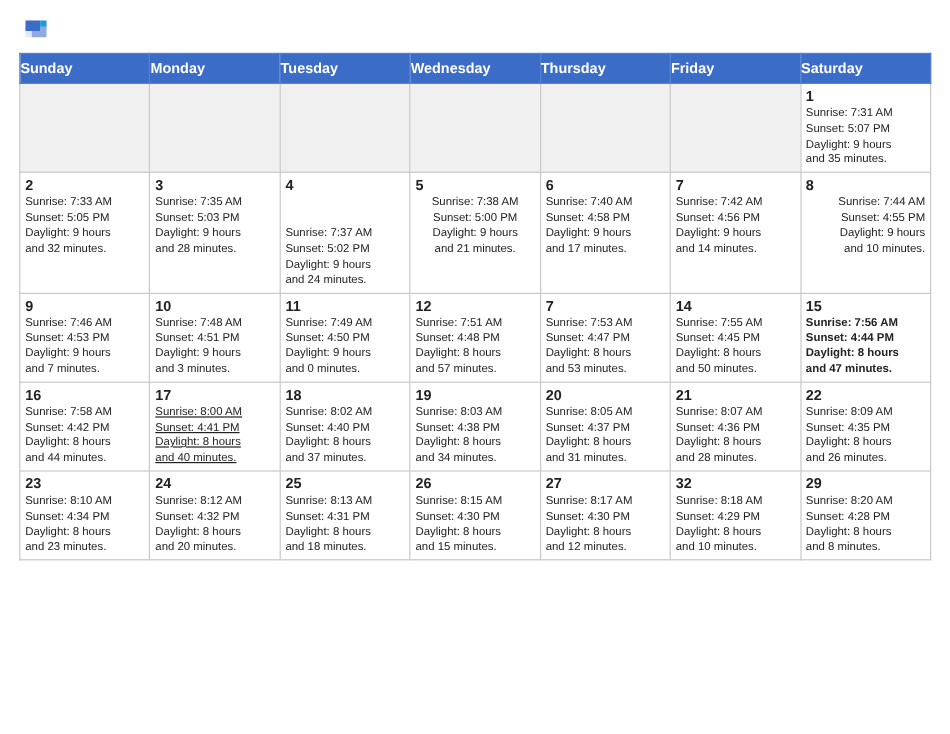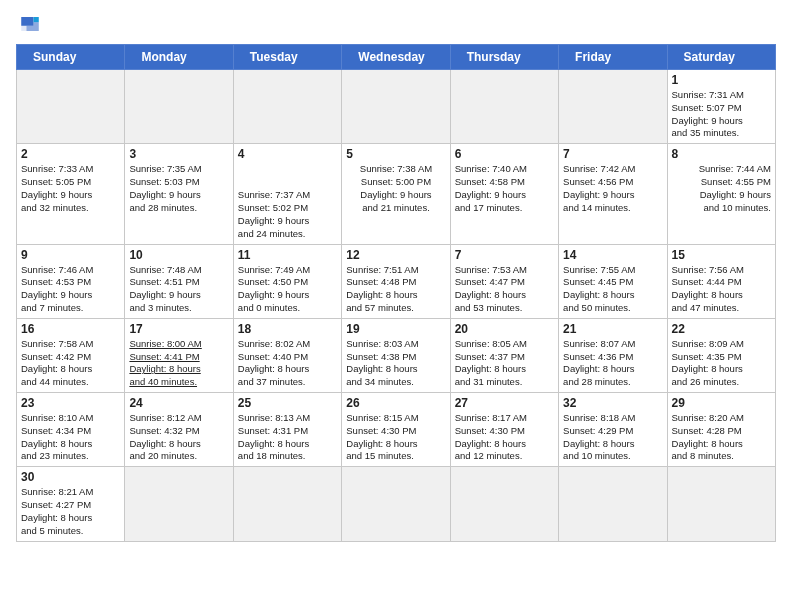--- a/index.html
+++ b/index.html
@@ -60,21 +60,21 @@
     .calendar {
       border-collapse: collapse;
       width: 100%;
       table-layout: fixed;
     }
     .calendar th {
       background: #3a6cc8;
       color: #fff;
       font-size: 12px;
       font-weight: bold;
-      padding: 5px 16px;
+      padding: 5px 0;
       text-align: left;
       border: 1px solid #5580d0;
     }
     .calendar td {
       border: 1px solid #c8c8c8;
       vertical-align: top;
       padding: 3px 4px 3px 4px;
       background: #fff;
       min-height: 70px;
       height: 70px;
@@ -234,21 +234,21 @@
           </td>
           <td>
             <span class="day-number">14</span>
             <div class="day-info" style="white-space: pre-line;">Sunrise: 7:55 AM
 Sunset: 4:45 PM
 Daylight: 8 hours
 and 50 minutes.</div>
           </td>
           <td>
             <span class="day-number">15</span>
-            <div class="day-info" style="white-space: pre-line;">Sunrise: 7:56 AM
+            <div class="day-info" style="white-space: pre-line; font-weight: bold;">Sunrise: 7:56 AM
 Sunset: 4:44 PM
 Daylight: 8 hours
 and 47 minutes.</div>
           </td>
         </tr>
         <tr>
           <td>
             <span class="day-number">16</span>
             <div class="day-info" style="white-space: pre-line;">Sunrise: 7:58 AM
 Sunset: 4:42 PM
@@ -341,31 +341,16 @@
 Daylight: 8 hours
 and 10 minutes.</div>
           </td>
           <td>
             <span class="day-number">29</span>
             <div class="day-info" style="white-space: pre-line;">Sunrise: 8:20 AM
 Sunset: 4:28 PM
 Daylight: 8 hours
 and 8 minutes.</div>
           </td>
-        </tr>
-        <tr>
-          <td>
-            <span class="day-number">30</span>
-            <div class="day-info" style="white-space: pre-line;">Sunrise: 8:21 AM
-Sunset: 4:27 PM
-Daylight: 8 hours
-and 5 minutes.</div>
-          </td>
-          <td class="empty"></td>
-          <td class="empty"></td>
-          <td class="empty"></td>
-          <td class="empty"></td>
-          <td class="empty"></td>
-          <td class="empty"></td>
         </tr>
       </tbody>
   </table>
 </div>
 
 </body></html>

